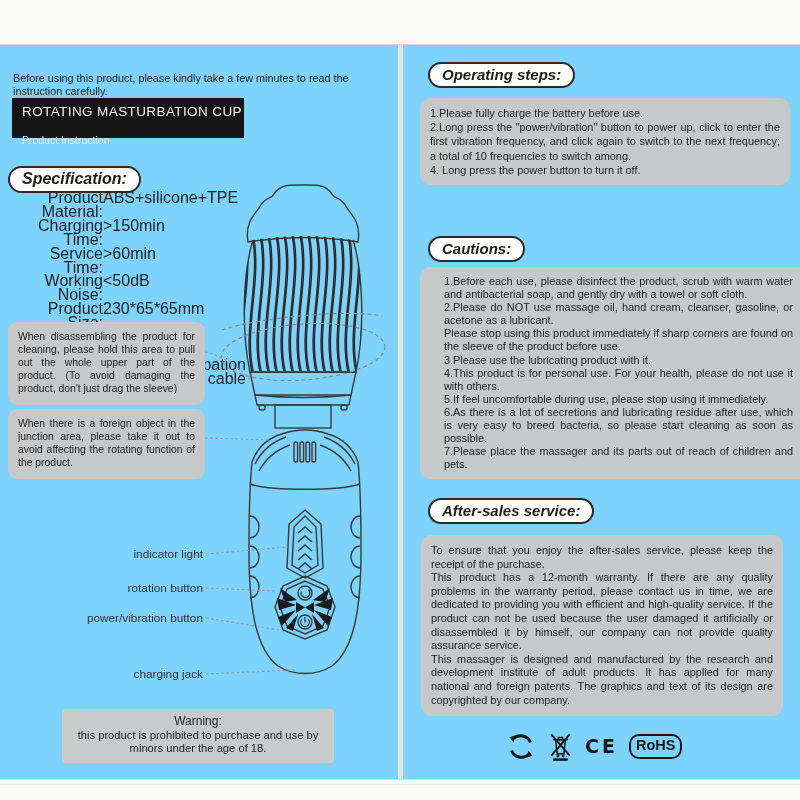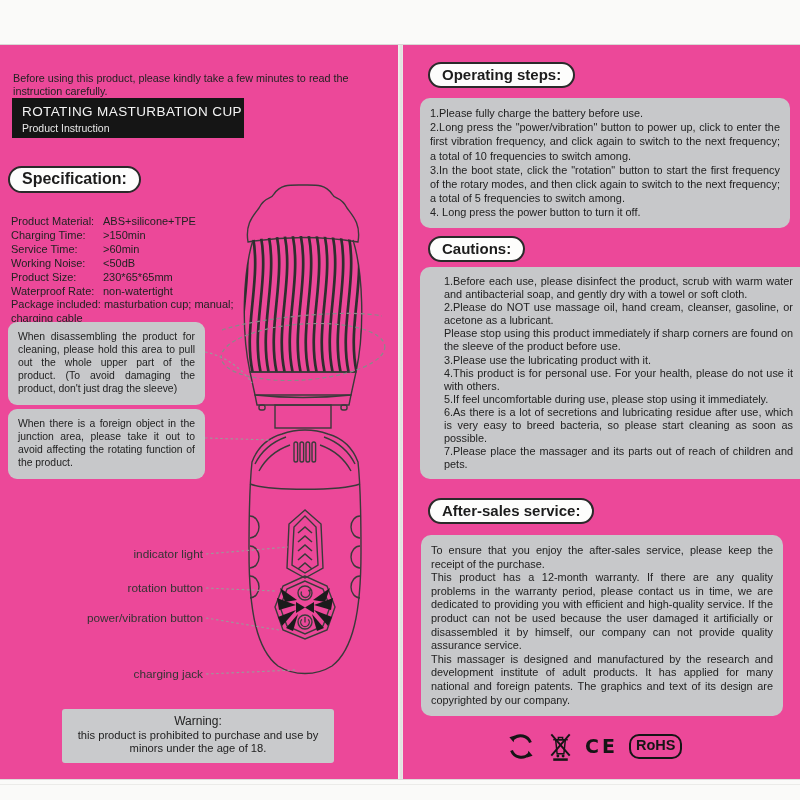--- a/index.html
+++ b/index.html
@@ -7,35 +7,35 @@
     width:800px;height:800px;overflow:hidden;
     background:#f7f7f6;
     font-family:"Liberation Sans", sans-serif;
     color:#2b2b2b;
     -webkit-font-smoothing:antialiased;
   }
   .sheet{position:relative;width:800px;height:800px;background:#fafaf9;}
   .edge-top{position:absolute;left:0;top:44px;width:800px;height:1px;background:#d8d8d6;}
   .edge-bottom{position:absolute;left:0;top:779px;width:800px;height:1px;background:#dcdcda;}
   .edge-bottom2{position:absolute;left:0;top:784px;width:800px;height:1px;background:#ebebe9;}
-  .page{position:absolute;top:45px;height:734px;background:#ec4899;}
+  .page{position:absolute;top:45px;height:734px;background:#7dd3fc;}
   .page-left{left:0;width:400px;}
   .page-right{left:403px;width:397px;}
   .page-divider{position:absolute;left:398px;top:45px;width:7px;height:734px;
     background:linear-gradient(90deg,#f2f2f0,#dfdfdd 45%,#f6f6f4);}
   .intro{position:absolute;left:13px;top:16px;width:372px;
     font-size:10.8px;line-height:13px;color:#222;}
   .title-box{position:absolute;left:12px;top:53px;width:212px;height:29px;
     background:#151515;color:#f4f4f4;padding:6px 10px 5px 10px;}
   .title-box .tb-title{font-size:13.5px;letter-spacing:.4px;white-space:nowrap;}
-  .title-box .tb-sub{font-size:10.5px;margin-top:3px;color:#e8e8e8;}
+  .title-box .tb-sub{font-size:10.5px;margin-top:15px;color:#e8e8e8;}
   .pill{position:absolute;display:inline-block;border:2px solid #2a2a2a;border-radius:15px;
     padding:2px 12px 3px 12px;font-weight:bold;font-size:15px;color:#1c1c1c;background:#fdfdfc;
-    white-space:nowrap;}
-  .spec-list{position:absolute;left:11px;top:170px;width:235px;font-size:11px;line-height:13.9px;color:#222;}
+    white-space:nowrap;font-style:italic;}
+  .spec-list{position:absolute;left:11px;top:146px;width:235px;font-size:16px;line-height:13.9px;color:#222;text-align:right;}
   .spec-row{display:flex;}
   .spec-row .sl{width:92px;flex:none;}
   .pkg{margin-top:0;}
   .note-box{position:absolute;left:8px;width:177px;background:#c7c8ca;border-radius:9px;
     padding:9px 10px;font-size:10.4px;line-height:12.9px;text-align:justify;color:#222;}
   .note-1{top:277px;}
   .note-2{top:364px;}
   .part-label{position:absolute;right:197px;font-size:11.8px;color:#333;white-space:nowrap;}
   .warning-box{position:absolute;left:62px;top:664px;width:252px;background:#c9cacc;border-radius:3px;
     padding:6px 10px 7px 10px;text-align:center;font-size:11.2px;line-height:13.5px;color:#222;}
@@ -243,21 +243,20 @@
   </div>
 
   <div class="page-divider"></div>
 
   <div class="page page-right">
 
     <div class="pill op-pill">Operating steps:</div>
     <div class="gray-box steps-box">
       <p>1.Please fully charge the battery before use.</p>
       <p>2.Long press the "power/vibration" button to power up, click to enter the first vibration frequency, and click again to switch to the next frequency; a total of 10 frequencies to switch among.</p>
-      <p>3.In the boot state, click the "rotation" button to start the first frequency of the rotary modes, and then click again to switch to the next frequency; a total of 5 frequencies to switch among.</p>
       <p>4. Long press the power button to turn it off.</p>
     </div>
 
     <div class="pill ca-pill">Cautions:</div>
     <div class="gray-box cautions-box">
       <p>1.Before each use, please disinfect the product, scrub with warm water and antibacterial soap, and gently dry with a towel or soft cloth.</p>
       <p>2.Please do NOT use massage oil, hand cream, cleanser, gasoline, or acetone as a lubricant.</p>
       <p>Please stop using this product immediately if sharp corners are found on the sleeve of the product before use.</p>
       <p>3.Please use the lubricating product with it.</p>
       <p>4.This product is for personal use. For your health, please do not use it with others.</p>

